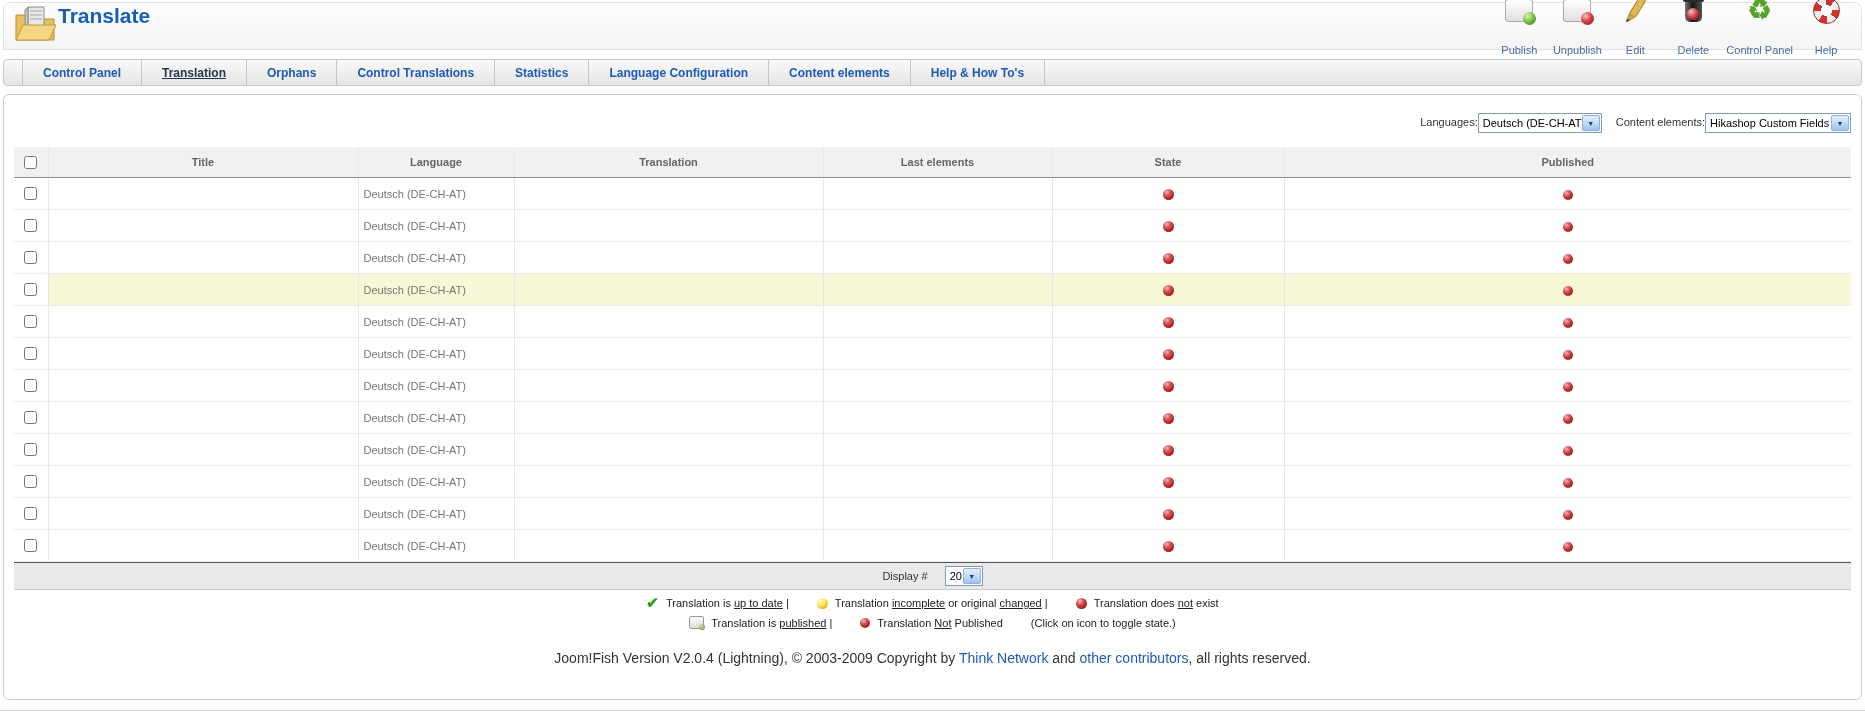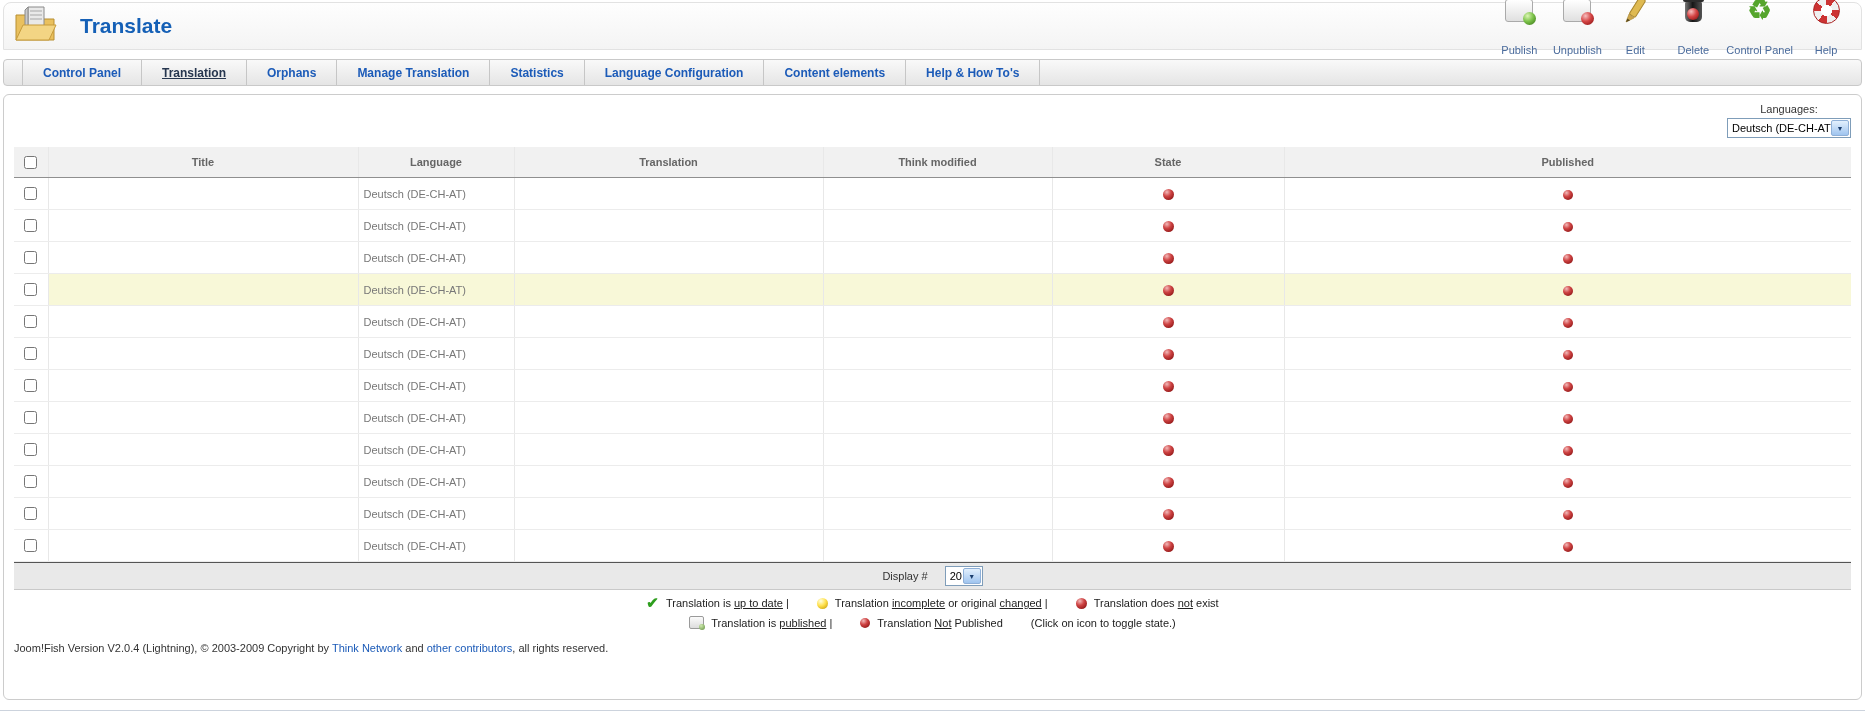--- a/index.html
+++ b/index.html
@@ -7,21 +7,21 @@
     width:1865px;height:717px;position:relative;overflow:hidden;
     background:#fff;font-family:"Liberation Sans",sans-serif;
   }
   
   .header-band{
     margin:2px 3px 0;border:1px solid #e2e2e2;border-radius:8px 8px 0 0;
     background:linear-gradient(#fefefe,#f4f4f4);height:48px;
     display:flex;align-items:center;justify-content:space-between;
     padding:0 10px;box-sizing:border-box;
   }
-  .app-title{display:flex;align-items:center;gap:22px}
+  .app-title{display:flex;gap:0}
   .app-title h1{font-size:21px;color:#1560b6;margin:0;font-weight:bold}
   .toolbar{display:flex;align-items:flex-start}
   .tb-btn{display:flex;flex-direction:column;align-items:center;min-width:50px;margin-left:8px;cursor:pointer}
   .tb-icon{height:28px;display:flex;align-items:center;justify-content:center;position:relative}
   .tb-label{font-size:11px;color:#4a6b9c;margin-top:20px;white-space:nowrap}
   .pg{width:26px;height:21px;background:linear-gradient(#ffffff,#e0e0e0);border:1px solid #aaa;border-radius:3px;position:relative}
   .dot{position:absolute;right:-4px;bottom:-4px;width:13px;height:13px;border-radius:50%}
   .dot.green{background:radial-gradient(circle at 35% 30%,#dcf6b4,#7cc24a 45%,#3f7d1a 90%)}
   .dot.red{background:radial-gradient(circle at 35% 30%,#f6c0c0,#d54545 45%,#8e1414 90%)}
   .trash{width:17px;height:21px;background:linear-gradient(90deg,#777,#161616 45%,#555);border-radius:3px 3px 5px 5px;position:relative;margin-top:2px}
@@ -42,21 +42,21 @@
   .tab{display:flex;align-items:center;padding:0 20px;border-right:1px solid #c6c6c6;
     font-size:12px;font-weight:bold;color:#1c5bb8;cursor:pointer;white-space:nowrap}
   .tab:first-child{border-left:1px solid #c6c6c6}
   .tab.active{color:#26364f;text-decoration:underline}
   
   .panel{
     margin:8px 3px 0;border:1px solid #ccc;border-radius:6px;background:#fff;
     padding:8px 10px 10px;box-sizing:border-box;height:606px;
   }
   .filters{display:flex;justify-content:flex-end;gap:14px;height:40px}
-  .filter{display:flex;flex-direction:column;align-items:center}
+  .filter{display:flex;flex-direction:row;align-items:center}
   .filter-label{font-size:11px;color:#333;margin-bottom:3px}
   .xp-select{position:relative;border:1px solid #7f9db9;background:#fff;height:20px;box-sizing:border-box;
     font-size:11px;color:#000;display:flex;align-items:center;padding:0 20px 0 4px;cursor:pointer;white-space:nowrap;overflow:hidden}
   .xp-arrow{position:absolute;top:1px;right:1px;bottom:1px;width:16px;
     background:linear-gradient(#e3f0fd,#9fc4ef);border:1px solid #8fb0d8;border-radius:2px;
     display:flex;align-items:center;justify-content:center;font-size:7px;color:#1b3e6e}
   .w-lang{width:124px}.w-ce{width:146px}.w-disp{width:38px}
   
   table{width:100%;border-collapse:collapse;table-layout:fixed;margin-top:4px}
   thead th{background:#f1f1f1;color:#666;font-size:11px;font-weight:bold;height:28px;
@@ -80,21 +80,21 @@
     display:flex;align-items:center;justify-content:center;gap:17px;font-size:11px;color:#333}
   
   .legend-line{margin-top:7px;display:flex;justify-content:center;align-items:center;font-size:11px;color:#222}
   .legend-item{display:flex;align-items:center;gap:7px;margin:0 14px;white-space:nowrap}
   .u{text-decoration:underline}
   .check{color:#2e9e1e;font-size:15px;font-weight:bold;line-height:12px}
   .pub-mini{display:inline-block;width:13px;height:11px;border:1px solid #9a9a9a;border-radius:2px;
     background:linear-gradient(#fbfbfb,#dcdcdc);position:relative}
   .pub-mini:after{content:"";position:absolute;right:-2px;bottom:-2px;width:6px;height:6px;border-radius:50%;
     background:radial-gradient(circle at 35% 30%,#cfe8b0,#8cb46a 60%,#5d7d42)}
-  .version{margin-top:13px;text-align:left;font-size:11px;color:#333}
+  .version{margin-top:21px;text-align:center;font-size:14px;color:#333}
   .version a{color:#1c5bb8;text-decoration:none;cursor:pointer}
   .bottom-rule{position:absolute;left:0;top:710px;width:100%;border-top:1px solid #ccd3dd}
 </style>
 </head>
 <body>
 
 <div class="header-band">
   <div class="app-title">
     <span>
       <svg width="44" height="40" viewBox="0 0 44 40">
@@ -157,34 +157,41 @@
         </span>
       <span class="tb-label">Help</span>
     </div>
   </div>
 </div>
 
 <div class="tabbar">
   <div class="tab">Control Panel</div>
   <div class="tab active">Translation</div>
   <div class="tab">Orphans</div>
-  <div class="tab">Manage Translation</div>
+  <div class="tab">Control Translations</div>
   <div class="tab">Statistics</div>
   <div class="tab">Language Configuration</div>
   <div class="tab">Content elements</div>
   <div class="tab">Help &amp; How To's</div>
 </div>
 
 <div class="panel">
 
   <div class="filters">
     <div class="filter">
       <span class="filter-label">Languages:</span>
       <div class="xp-select w-lang">
         <span>Deutsch (DE-CH-AT)</span>
+        <span class="xp-arrow">▼</span>
+      </div>
+    </div>
+    <div class="filter">
+      <span class="filter-label">Content elements:</span>
+      <div class="xp-select w-ce">
+        <span>Hikashop Custom Fields</span>
         <span class="xp-arrow">▼</span>
       </div>
     </div>
   </div>
 
   <table>
     <colgroup>
       <col style="width:34px">
         <col style="width:310px">
         <col style="width:156px">
@@ -194,21 +201,21 @@
         <col>
     </colgroup>
     <thead>
       <tr>
         <th class="cb">
           <input type="checkbox" style="">
         </th>
         <th>Title</th>
         <th>Language</th>
         <th>Translation</th>
-        <th>Think modified</th>
+        <th>Last elements</th>
         <th>State</th>
         <th>Published</th>
       </tr>
     </thead>
     <tbody>
         <tr>
           <td class="cb"><input type="checkbox" style=""></td>
           <td class="title"></td>
           <td class="lang">Deutsch (DE-CH-AT)</td>
           <td></td>

